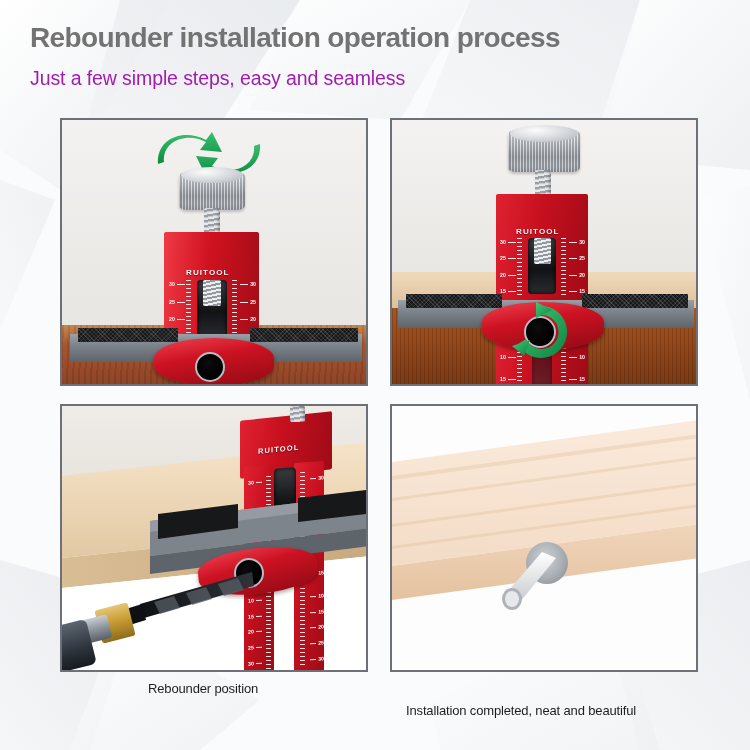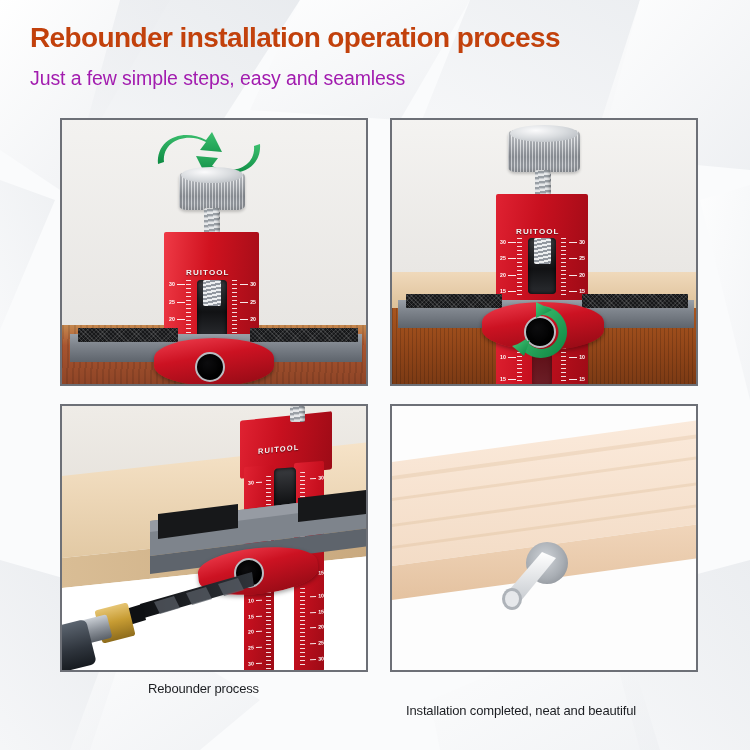--- a/index.html
+++ b/index.html
@@ -10,21 +10,21 @@
     position:relative;
     overflow:hidden;
   }
 
   
   #bg { position:absolute; inset:0; z-index:0; }
 
   
   .header { position:absolute; left:30px; top:22px; z-index:5; }
   .title {
-    font-size:28px; font-weight:800; color:#c2410c;
+    font-size:28px; font-weight:800; color:#737373;
     letter-spacing:-0.6px; white-space:nowrap;
     font-stretch:condensed;
   }
   .subtitle {
     margin-top:13px; font-size:19.5px; font-weight:400;
     color:#a21caf; letter-spacing:-0.1px; white-space:nowrap;
   }
 
   
   .grid { position:absolute; left:0; top:118px; width:750px; z-index:4; }
@@ -549,21 +549,21 @@
             <path d="M92 196 L112 190 L118 202 L98 208 Z" fill="#585e66" opacity=".75"></path>
             <path d="M124 187 L144 181 L150 193 L130 199 Z" fill="#585e66" opacity=".75"></path>
             <path d="M156 178 L176 172 L182 184 L162 190 Z" fill="#585e66" opacity=".75"></path>
             <polygon points="54,206 80,198 84,214 58,222" fill="#0e1013"></polygon>
           </svg>
           <div class="brass" style="left:36px;top:200px;width:34px;height:34px;transform:rotate(-14deg);"></div>
           <div class="chuck" style="left:14px;top:212px;width:34px;height:24px;transform:rotate(-14deg);"></div>
           <div class="drill-body" style="left:-18px;top:218px;width:48px;height:46px;transform:rotate(-14deg);"></div>
         </div>
       </div>
-      <div class="caption single cap-center-3">Rebounder process</div>
+      <div class="caption single cap-center-3">Rebounder position</div>
     </div>
 
     <div class="step s4">
       <div class="photo">
         <div class="scene">
           <svg width="308" height="268" viewBox="0 0 308 268" style="position:absolute;left:0;top:0;">
             <defs>
               <linearGradient id="top4" x1="0" y1="0" x2="0" y2="1">
                 <stop offset="0" stop-color="#fbeadb"></stop>
                   <stop offset="1" stop-color="#f3dcc6"></stop>

